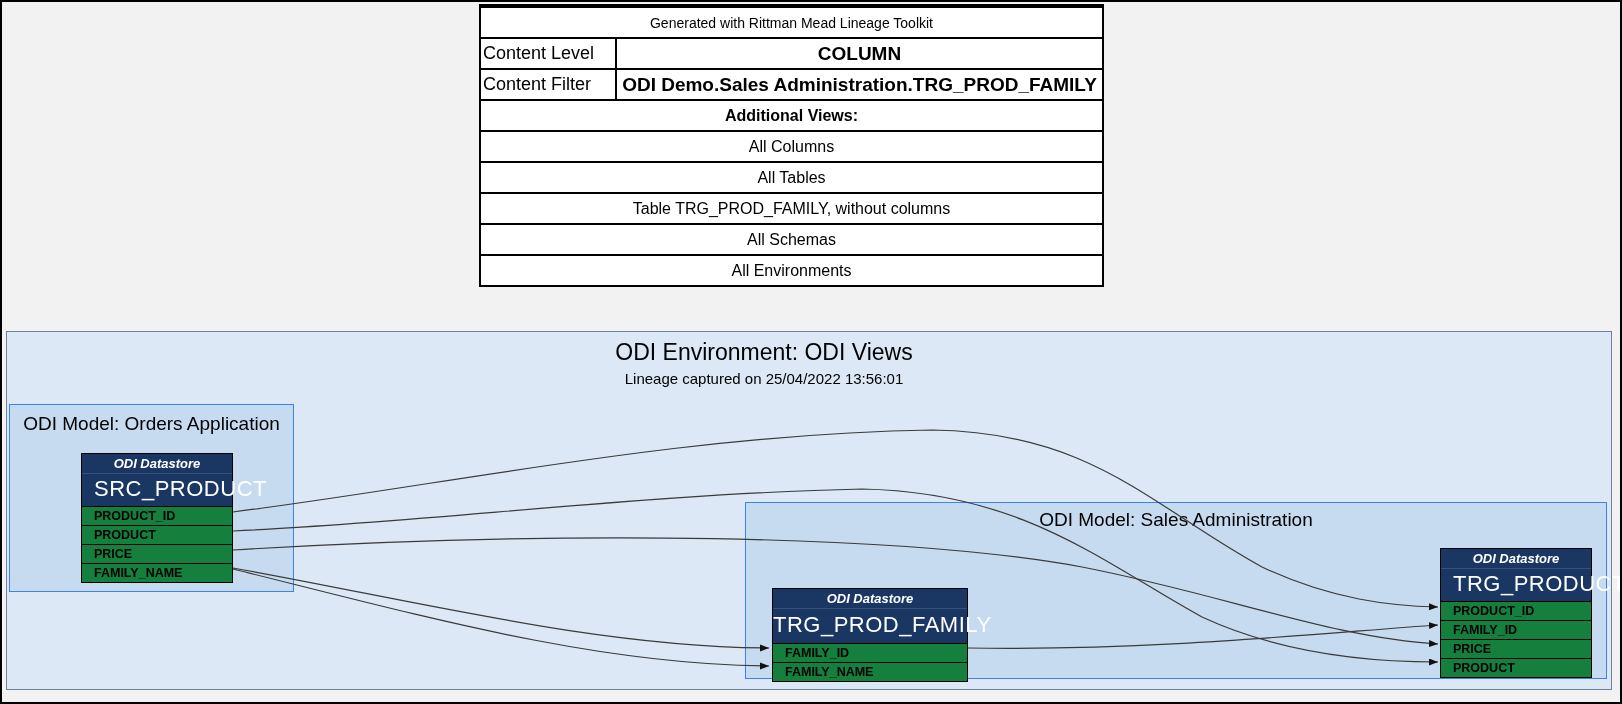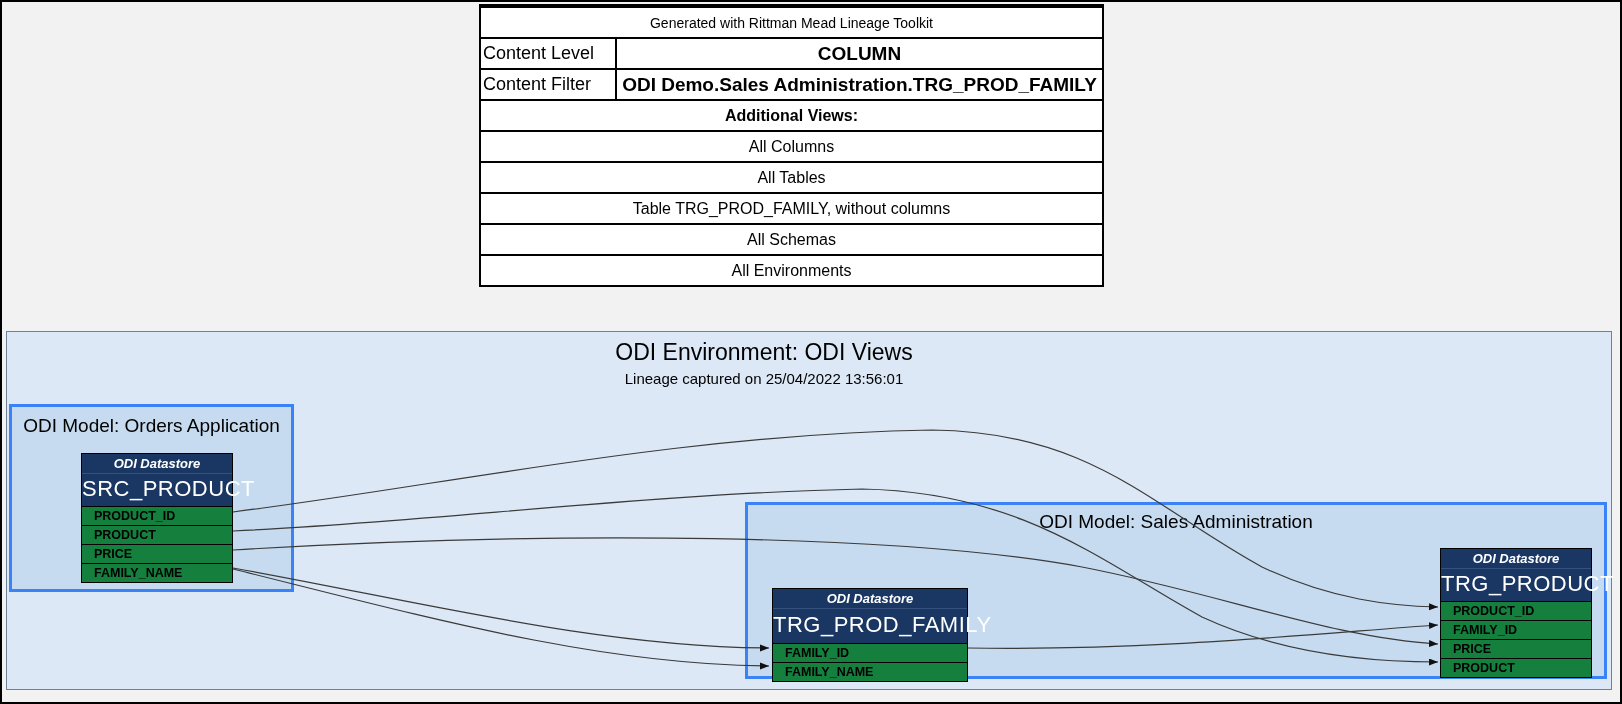--- a/index.html
+++ b/index.html
@@ -20,39 +20,39 @@
   .irow.iviews-h{font-weight:bold;font-size:16px;}
   .irow.iview{font-size:16px;cursor:pointer;}
 
   
   .env{position:absolute;left:4px;top:329px;width:1606px;height:359px;box-sizing:border-box;
        background:#dce8f6;border:1px solid #6f8196;z-index:1;}
   .env-title{margin-top:7px;text-align:center;font-size:23px;color:#000;padding-right:90px;}
   .env-sub{margin-top:4px;text-align:center;font-size:15px;color:#000;padding-right:90px;}
 
   
-  .model{position:absolute;box-sizing:border-box;background:#c6dbef;border:3px solid #3b82f6;z-index:2;}
+  .model{position:absolute;box-sizing:border-box;background:#c6dbef;border:1px solid #3b82f6;z-index:2;}
   .model-orders{left:7px;top:402px;width:285px;height:188px;}
   .model-sales{left:743px;top:500px;width:862px;height:177px;}
   .model-title{text-align:center;font-size:19px;color:#000;margin-top:8px;}
   .model-sales .model-title{margin-top:6px;}
 
   
   svg.edges{position:absolute;left:0;top:0;z-index:4;pointer-events:none;}
   .edge{fill:none;stroke:#3a3a3a;stroke-width:1.2;}
 
   
   .ds{position:absolute;box-sizing:border-box;background:#fff;border:1px solid #000;z-index:6;}
   .ds-src{left:79px;top:451px;width:152px;}
   .ds-fam{left:770px;top:586px;width:196px;}
   .ds-prod{left:1438px;top:546px;width:152px;}
   .ds-type{background:#1a3763;color:#fff;font-style:italic;font-weight:bold;font-size:13px;
            line-height:17px;text-align:center;padding:1px 0;}
   .ds-name{background:#1a3763;color:#fff;font-size:22px;letter-spacing:.5px;text-align:center;
-           padding:2px 0 4px 0;border-top:1px solid #35527f;white-space:nowrap;cursor:pointer;}
+           padding:2px 0 4px 12px;border-top:1px solid #35527f;white-space:nowrap;cursor:pointer;}
   .ds-fam .ds-name{padding:3px 0 5px 0;}
   .ds-col{border-top:1px solid #000;background:#15803d;color:#000;font-weight:bold;font-size:12.5px;
           line-height:15px;padding:2px 2px 1px 12px;white-space:nowrap;cursor:pointer;}
 </style>
 </head>
 <body>
 
 <div class="page">
 
   <div class="info">

